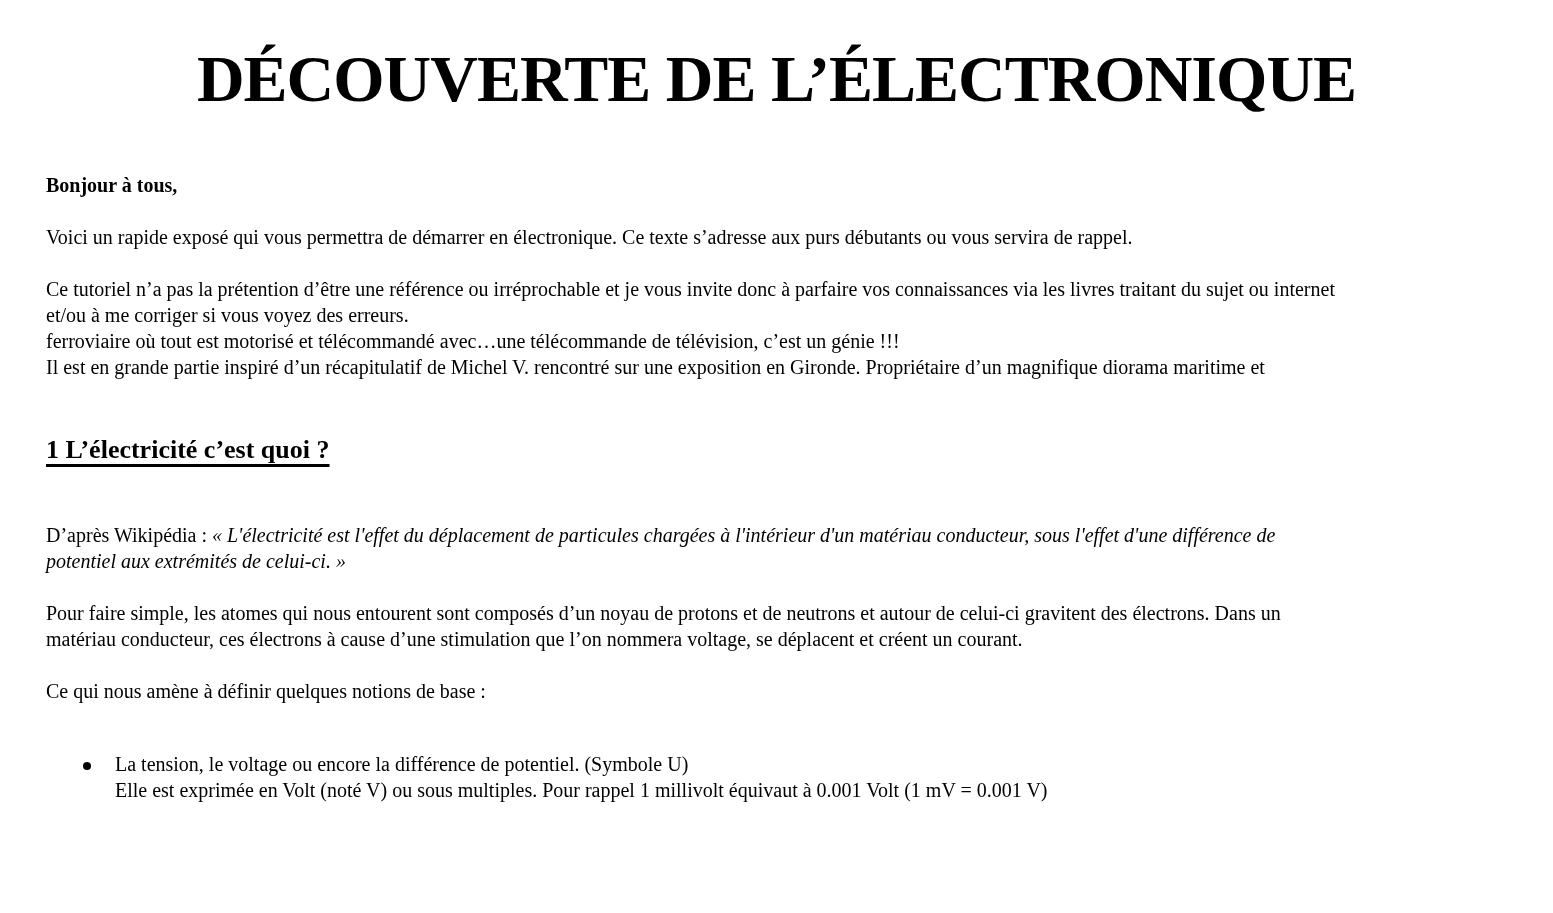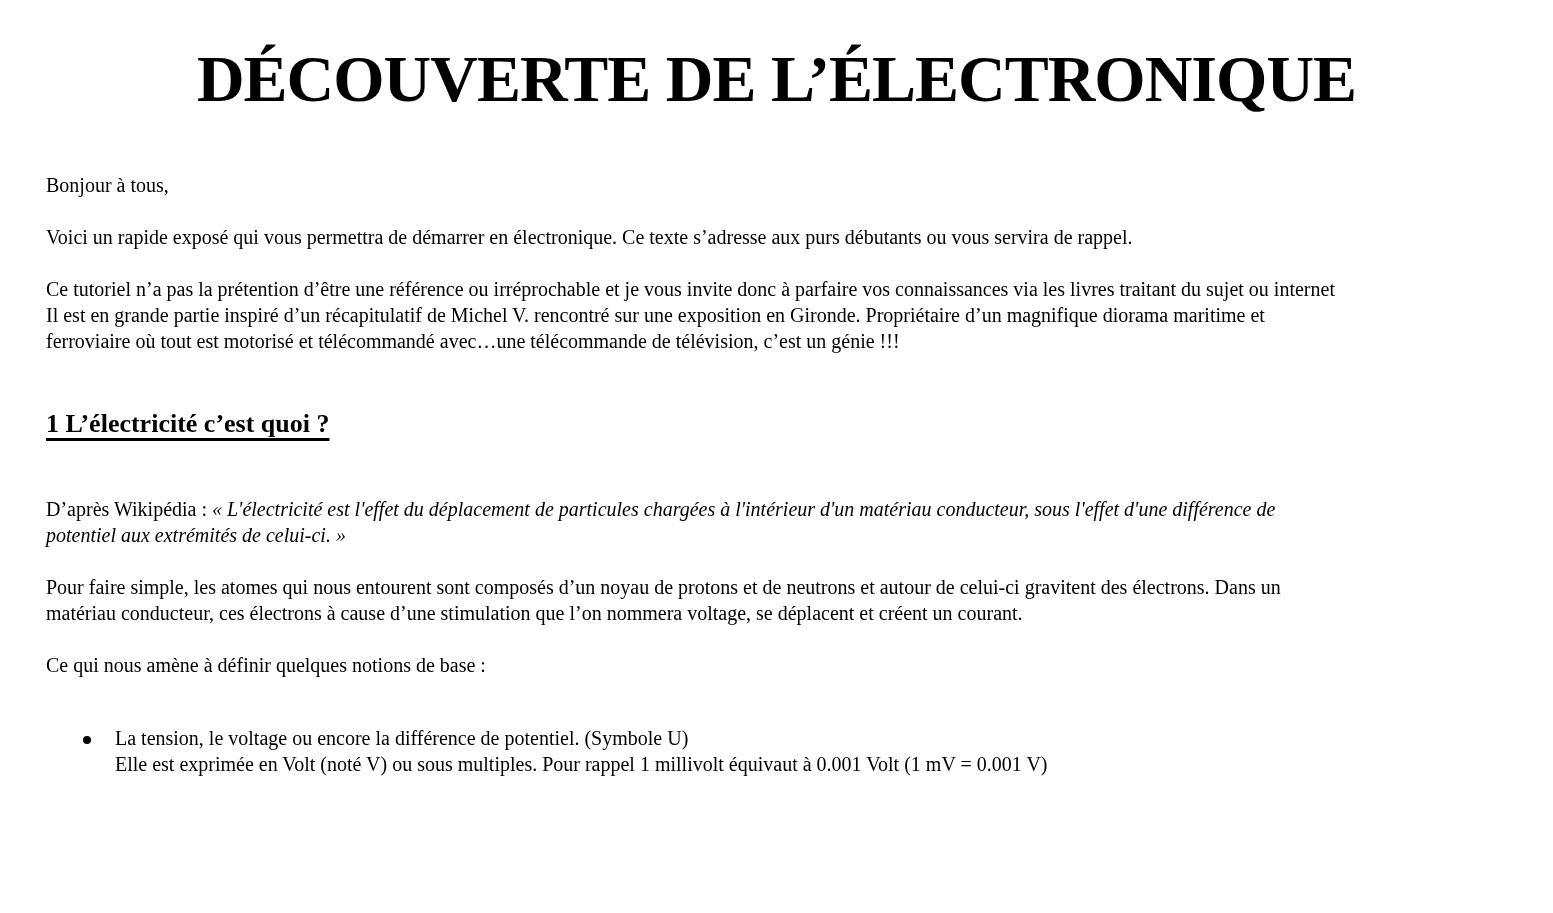--- a/index.html
+++ b/index.html
@@ -30,20 +30,21 @@
   }
   .para {
     margin: 26px 0 0 0;
   }
   .para .line {
     white-space: nowrap;
     text-align: center;
   }
   .greeting {
     margin-top: 56px;
+    font-weight: bold;
   }
   .dc-para {
     white-space: nowrap;
   }
   
   .u-black {
     text-decoration: underline;
     text-decoration-thickness: 1.5px;
     text-underline-offset: 3px;
   }
@@ -125,22 +126,23 @@
 
   <h1 class="doc-title">DÉCOUVERTE DE L’ÉLECTRONIQUE</h1>
 
   <p class="para greeting">Bonjour à tous,</p>
 
   <p class="para"><span class="line">Voici un rapide exposé qui vous permettra de démarrer en électronique. Ce texte s’adresse aux purs débutants ou vous servira de rappel.</span></p>
 
   <p class="para">
     </p>
     <div class="line">Ce tutoriel n’a pas la prétention d’être une référence ou irréprochable et je vous invite donc à parfaire vos connaissances via les livres traitant du sujet ou internet</div>
+    <div class="line">et/ou à me corriger si vous voyez des erreurs.</div>
+    <div class="line">ferroviaire où tout est motorisé et télécommandé avec…une télécommande de télévision, c’est un génie !!!</div>
     <div class="line">Il est en grande partie inspiré d’un récapitulatif de Michel V. rencontré sur une exposition en Gironde. Propriétaire d’un magnifique diorama maritime et</div>
-    <div class="line">ferroviaire où tout est motorisé et télécommandé avec…une télécommande de télévision, c’est un génie !!!</div>
   <p></p>
 
 
   <h2 class="section-heading">1 L’électricité c’est quoi ?</h2>
 
   <p class="para wiki-para">
     </p>
     <div class="line"><span>D’après Wikipédia : </span><span class="wiki-quote">« L'électricité est l'effet du déplacement de particules chargées à l'intérieur d'un matériau conducteur, sous l'effet d'une différence de</span></div>
     <div class="line wiki-quote">potentiel aux extrémités de celui-ci. »</div>
   <p></p>

